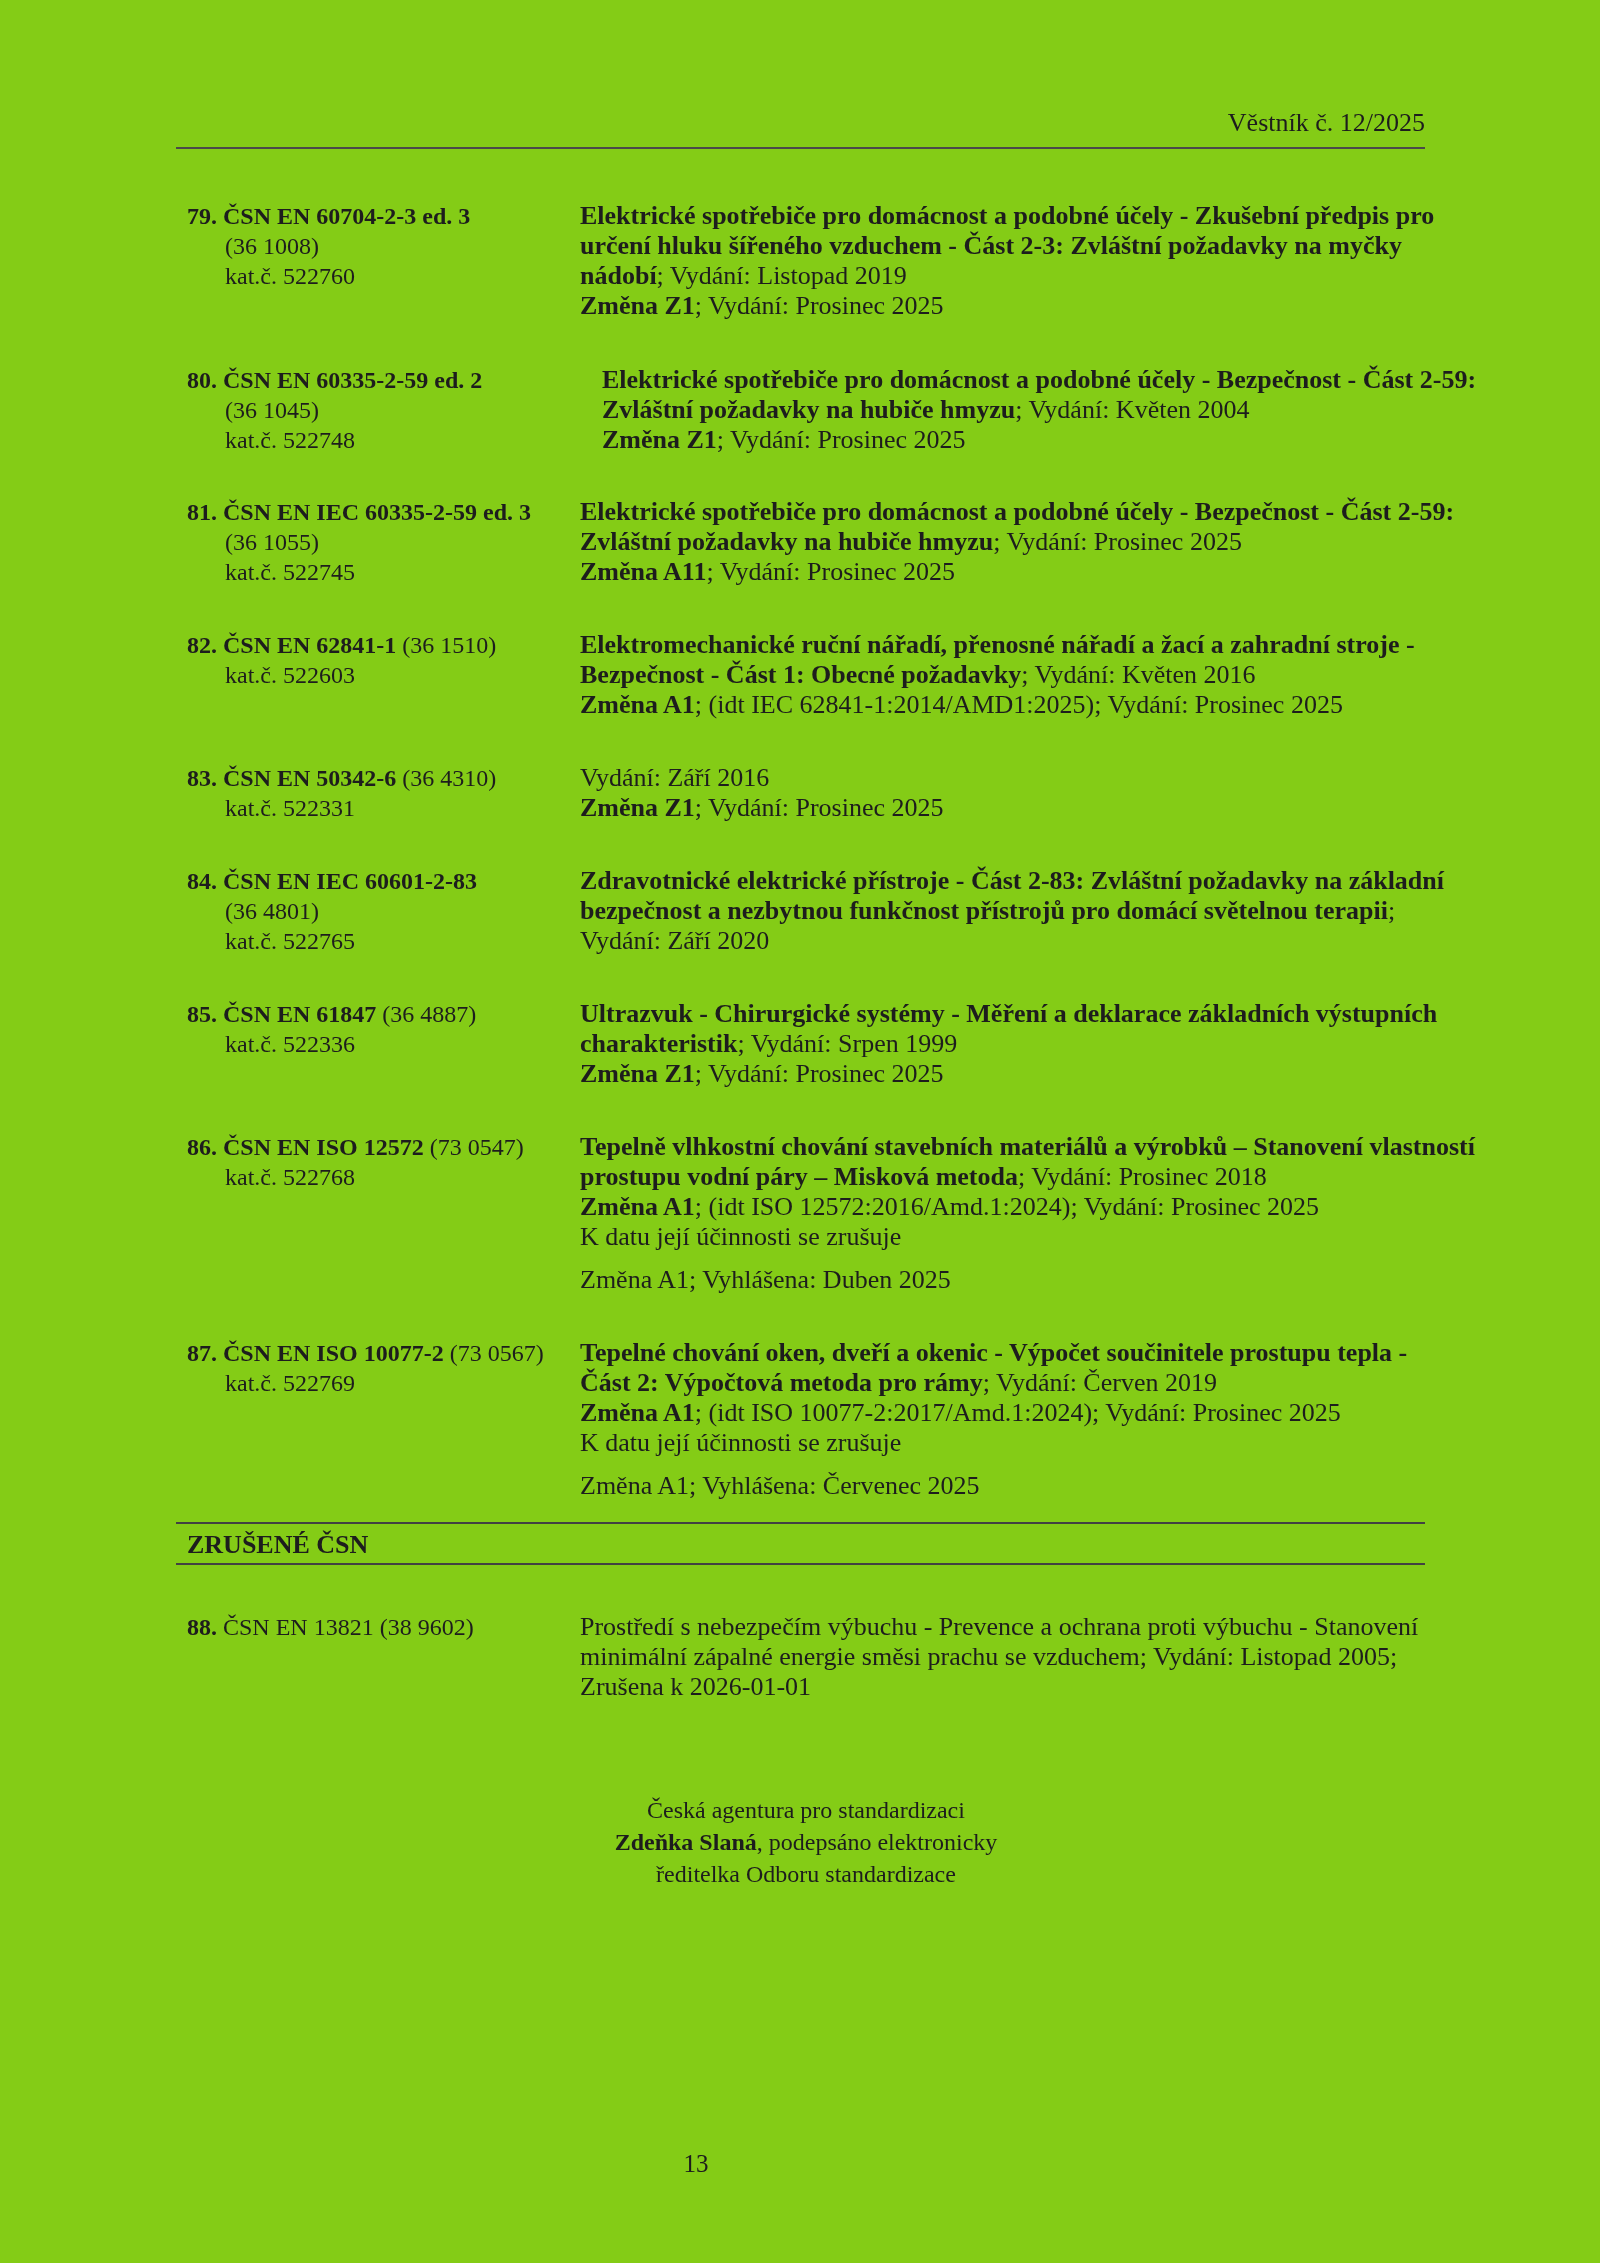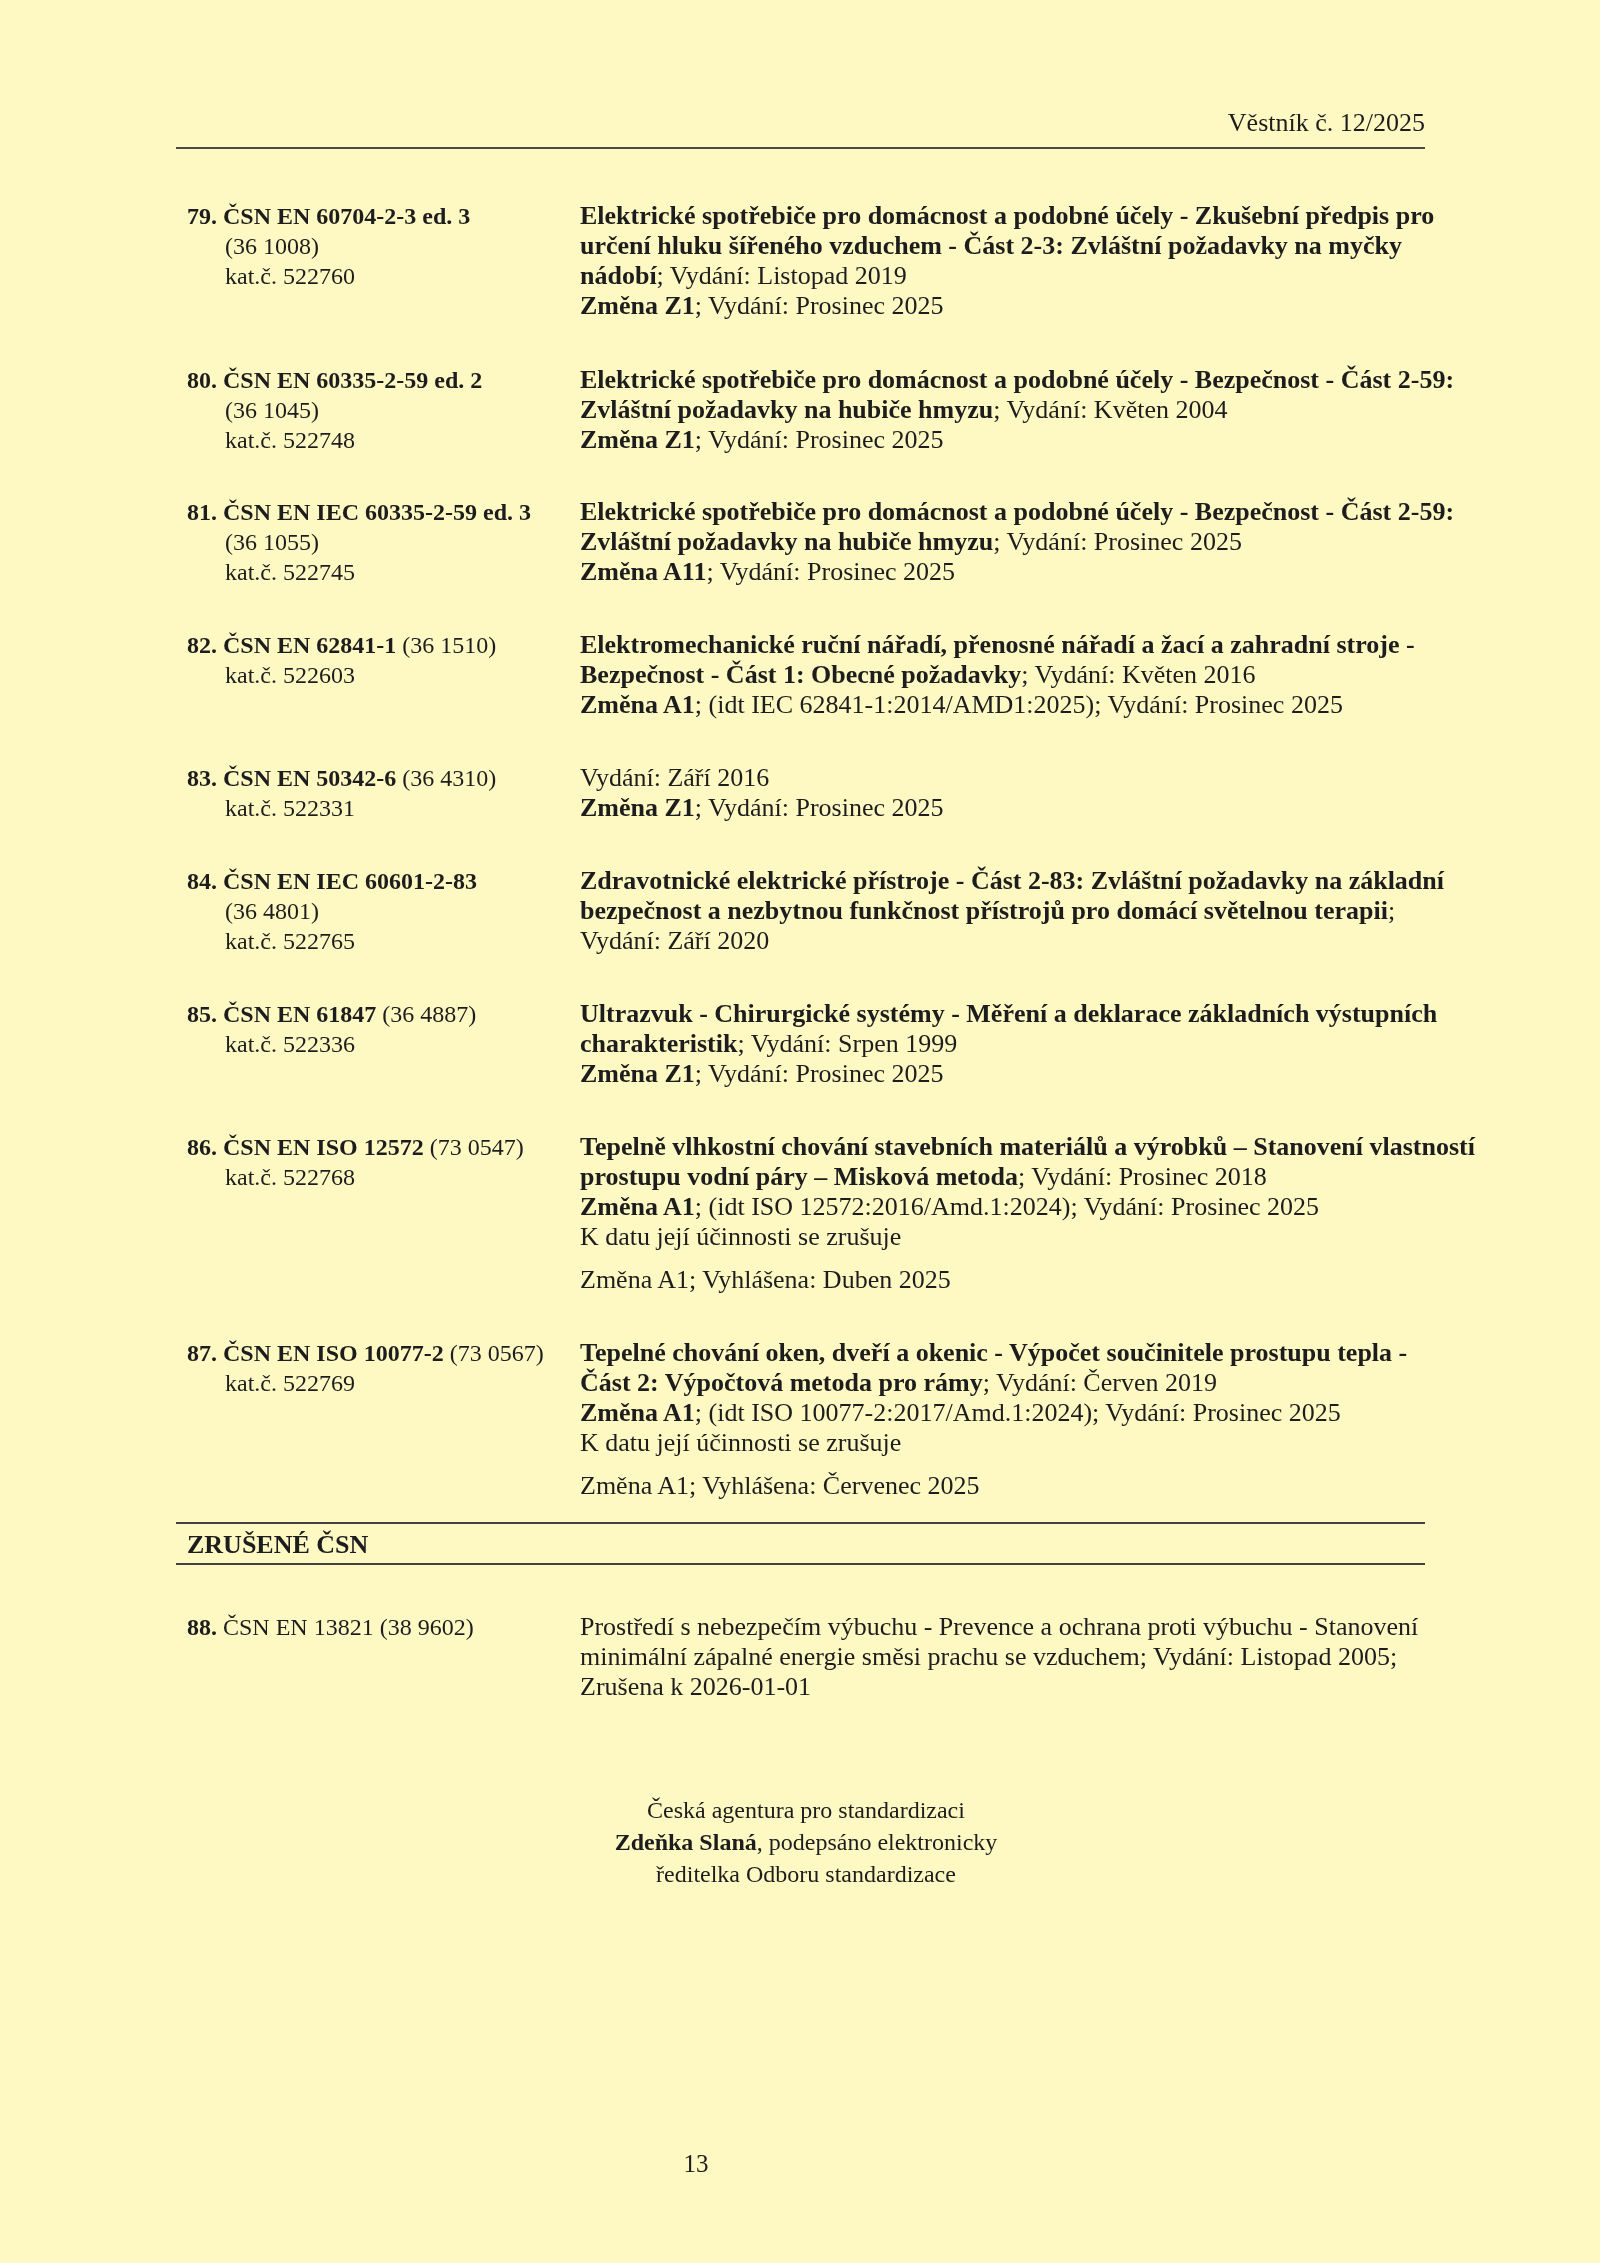--- a/index.html
+++ b/index.html
@@ -1,21 +1,21 @@
 <!DOCTYPE html>
 <html><head>
 <meta charset="utf-8">
 <title>Věstník č. 12/2025</title>
 <style>
   html,body { margin:0; padding:0; background:#e8e8e8; }
   .page {
     position:relative;
     width:1600px; height:2263px;
     margin:0 auto;
-    background:#fef9c3;
+    background:#84cc16;
     font-family:"Liberation Serif","DejaVu Serif",serif;
     color:#1d1d1d;
     overflow:hidden;
   }
   .b { font-weight:bold; }
   .page-header {
     position:absolute; top:108px; left:176px; width:1249px;
     text-align:right; font-size:26px; line-height:30px;
   }
   .header-rule {
@@ -23,21 +23,21 @@
     background:#4a4a4a;
   }
   .content { position:absolute; top:201px; left:187px; width:1238px; }
   .item { display:flex; margin-bottom:43px; }
   .item .label { width:393px; flex:none; font-size:24px; line-height:30px; }
   .item .desc  { width:845px; flex:none; font-size:26px; line-height:30px;font-family:Liberation Serif, serif; }
   .lline, .dline { white-space:nowrap; }
   .ind { padding-left:38px; }
   .gap { margin-top:13px; }
   #i79 { margin-bottom:44px; }
-  #i80 { margin-bottom:42px; }
+  #i80 { margin-bottom:42px;gap:22px; }
   #i87 { margin-bottom:21px; }
   #i88 { margin-bottom:12px; }
   .section-heading-box {
     margin-left:-11px; padding:7px 0 4px 11px;
     border-top:2px solid #424242; border-bottom:2px solid #424242;
     font-size:26px; line-height:28px;
     margin-bottom:47px;
   }
   .signature {
     margin-top:92px;

